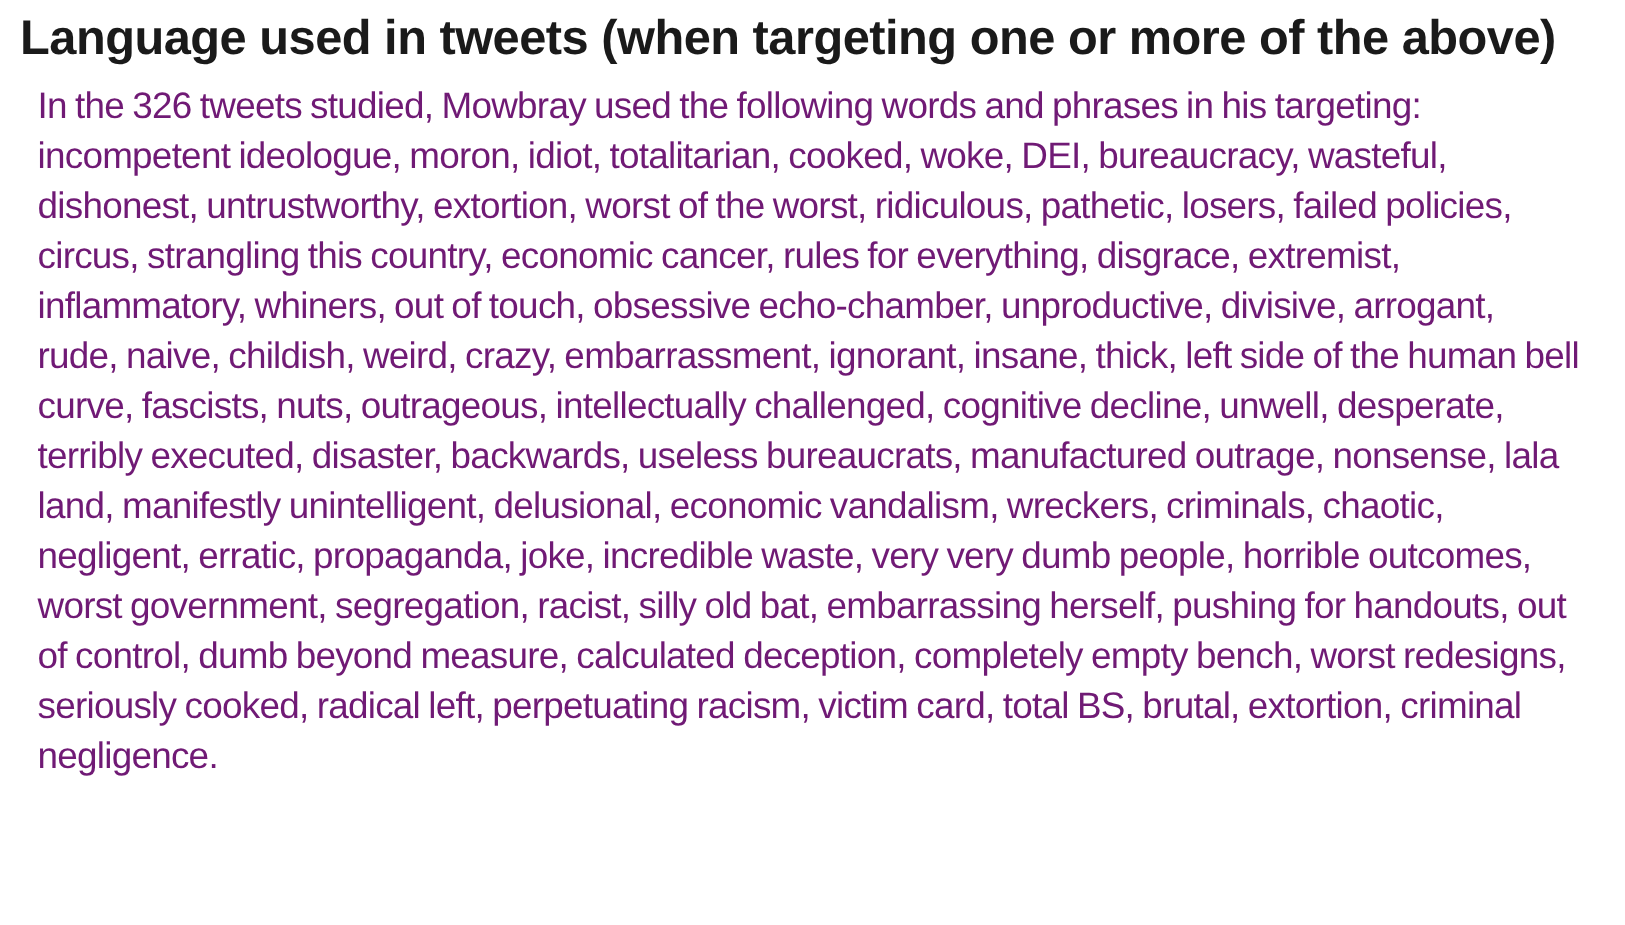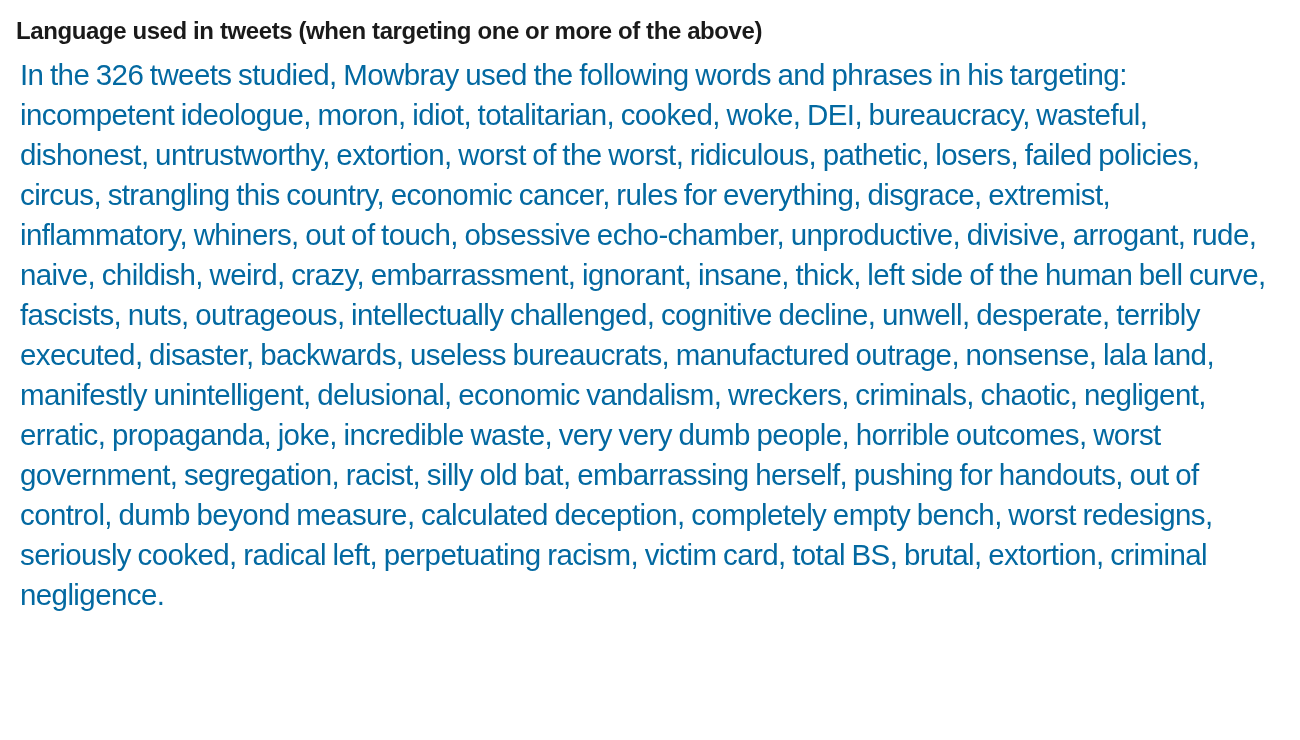--- a/index.html
+++ b/index.html
@@ -17,34 +17,34 @@
   .page {
     box-sizing: border-box;
     width: 1300px;
     height: 740px;
     padding: 11px 20px 0 16px;
     background: #ffffff;
     color: #1a1a1a;
   }
   .heading {
     margin: 0;
-    font-size: 24px;
+    font-size: 39px;
     line-height: 40px;
     font-weight: 700;
     letter-spacing: -0.4px;
     color: #1a1a1a;
   }
   .body-text {
-    margin: 4px;
+    margin: 14px;
     font-size: 29.5px;
     line-height: 40px;
     font-weight: 400;
     letter-spacing: -0.6px;
     word-spacing: -1px;
-    color: #0369a1;
+    color: #701a75;
   }
 </style>
 </head>
 <body>
 
 <div class="page">
   <h2 class="heading">Language used in tweets (when targeting one or more of the above)</h2>
   <p class="body-text">In the 326 tweets studied, Mowbray used the following words and phrases in his targeting: incompetent ideologue, moron, idiot, totalitarian, cooked, woke, DEI, bureaucracy, wasteful, dishonest, untrustworthy, extortion, worst of the worst, ridiculous, pathetic, losers, failed policies, circus, strangling this country, economic cancer, rules for everything, disgrace, extremist, inflammatory, whiners, out of touch, obsessive echo-chamber, unproductive, divisive, arrogant, rude, naive, childish, weird, crazy, embarrassment, ignorant, insane, thick, left side of the human bell curve, fascists, nuts, outrageous, intellectually challenged, cognitive decline, unwell, desperate, terribly executed, disaster, backwards, useless bureaucrats, manufactured outrage, nonsense, lala land, manifestly unintelligent, delusional, economic vandalism, wreckers, criminals, chaotic, negligent, erratic, propaganda, joke, incredible waste, very very dumb people, horrible outcomes, worst government, segregation, racist, silly old bat, embarrassing herself, pushing for handouts, out of control, dumb beyond measure, calculated deception, completely empty bench, worst redesigns, seriously cooked, radical left, perpetuating racism, victim card, total BS, brutal, extortion, criminal negligence.</p>
 </div>
 

